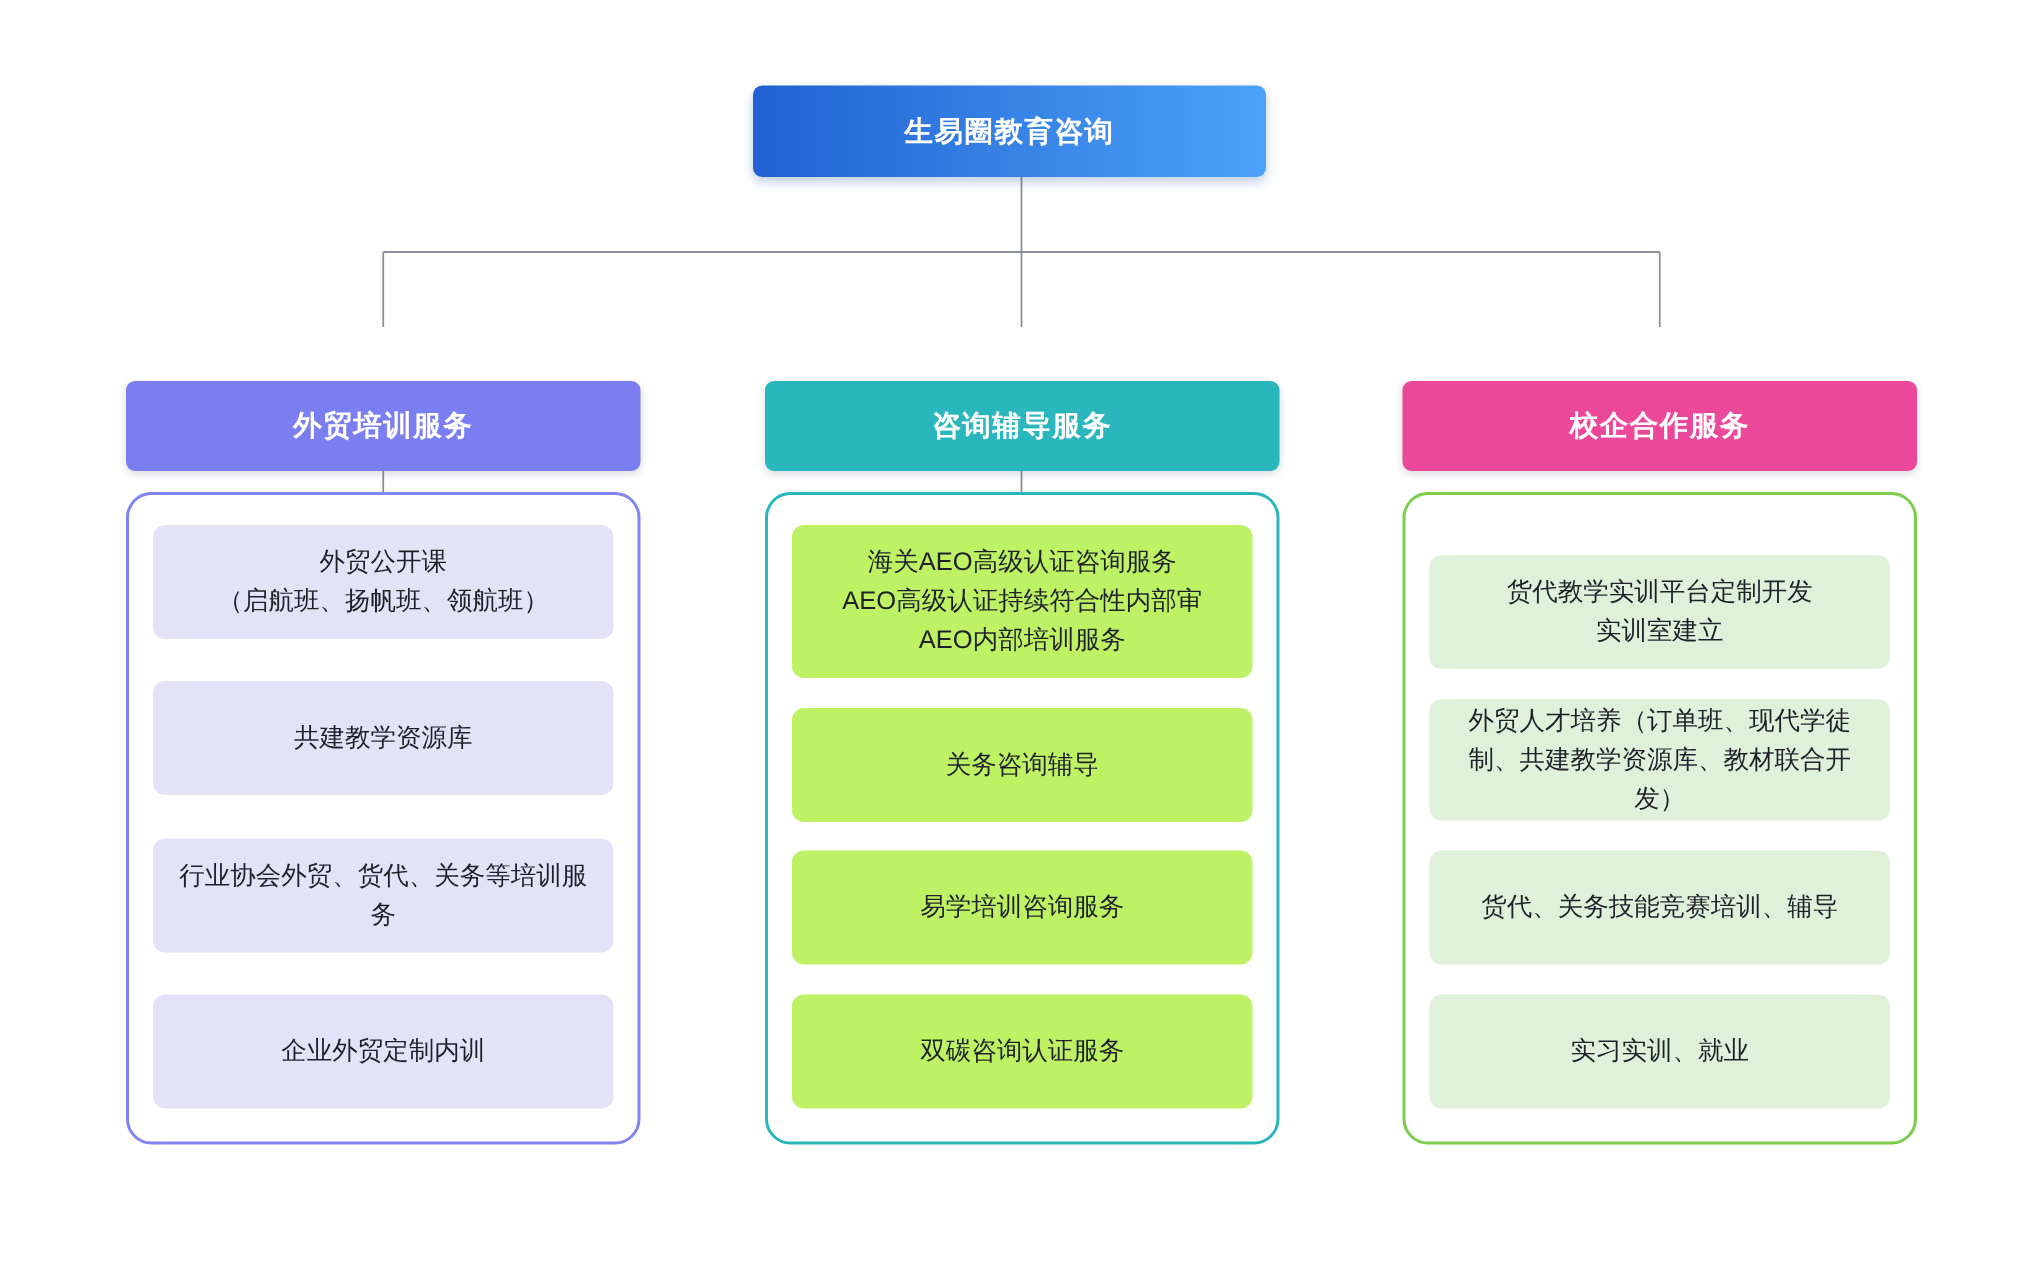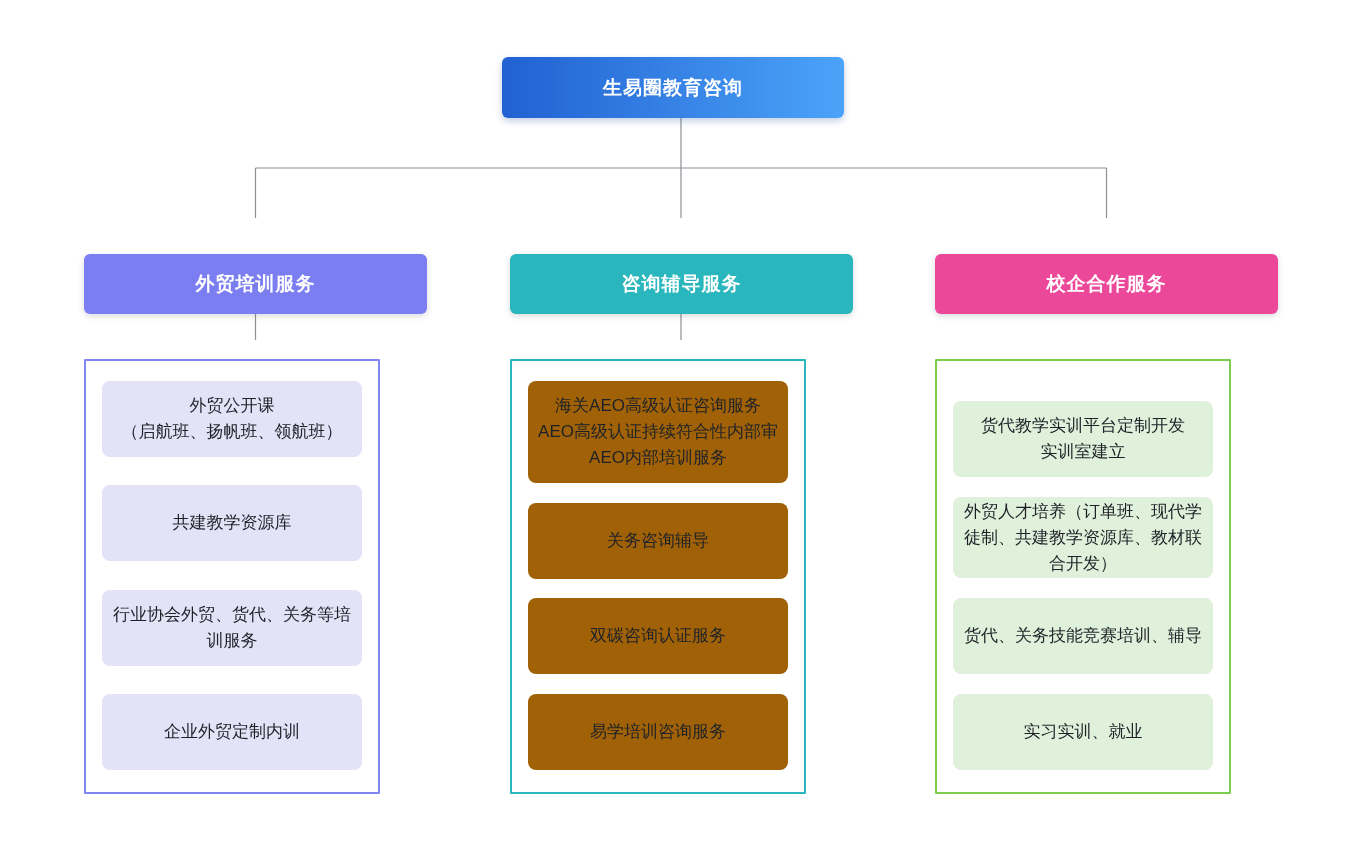--- a/index.html
+++ b/index.html
@@ -50,24 +50,24 @@
     letter-spacing: 1px;
     box-shadow: 0 2px 6px rgba(40, 50, 70, 0.18);
     cursor: default;
     margin-top: 36px;
   }
   .branch-header.b0 { left: 84px;  background: #7B7EF0; }
   .branch-header.b1 { left: 510px; background: #29B6BC; }
   .branch-header.b2 { left: 935px; background: #ec4899; }
   .branch-body {
     position: absolute;
-    top: 359px;
-    width: 296px; height: 435px;
+    top: 328px;
+    width: 343px; height: 435px;
     background: #ffffff;
-    border-radius: 1px;
+    border-radius: 17px;
     display: flex;
     flex-direction: column;
     justify-content: space-between;
     padding: 20px 16px 22px 16px;
   }
   .branch-body.b0 { left: 84px;  border: 2px solid #8185F1; }
   .branch-body.b1 { left: 510px; border: 2px solid #2AB6BD; }
   .branch-body.b2 { left: 935px; border: 2px solid #7CCC4E; }
   .item {
     width: 100%;
@@ -78,21 +78,21 @@
     justify-content: center;
     text-align: center;
     padding: 12px 10px;
     font-size: 17px;
     line-height: 26px;
     color: #1E2228;
     white-space: pre-line;
     cursor: default;
   }
   .b0 .item { background: #E4E2F7; }
-  .b1 .item { background: #a16207; }
+  .b1 .item { background: #bef264; }
   .b2 .item { background: #DFF1DA; margin-top: 20px; }
 </style>
 </head>
 <body>
 
 <div class="canvas">
 
   <svg class="connectors" viewBox="0 0 1360 844" xmlns="http://www.w3.org/2000/svg">
     <path d="M681 118 V168
              M255.5 168 H1106.5
@@ -115,22 +115,22 @@
     <div class="item">行业协会外贸、货代、关务等培训服务</div>
     <div class="item">企业外贸定制内训</div>
   </div>
 
   <div class="node branch-header b1">咨询辅导服务</div>
   <div class="branch-body b1">
     <div class="item">海关AEO高级认证咨询服务
 AEO高级认证持续符合性内部审
 AEO内部培训服务</div>
     <div class="item">关务咨询辅导</div>
+    <div class="item">易学培训咨询服务</div>
     <div class="item">双碳咨询认证服务</div>
-    <div class="item">易学培训咨询服务</div>
   </div>
 
   <div class="node branch-header b2">校企合作服务</div>
   <div class="branch-body b2">
     <div class="item">货代教学实训平台定制开发
 实训室建立</div>
     <div class="item">外贸人才培养（订单班、现代学徒制、共建教学资源库、教材联合开发）</div>
     <div class="item">货代、关务技能竞赛培训、辅导</div>
     <div class="item">实习实训、就业</div>
   </div>

